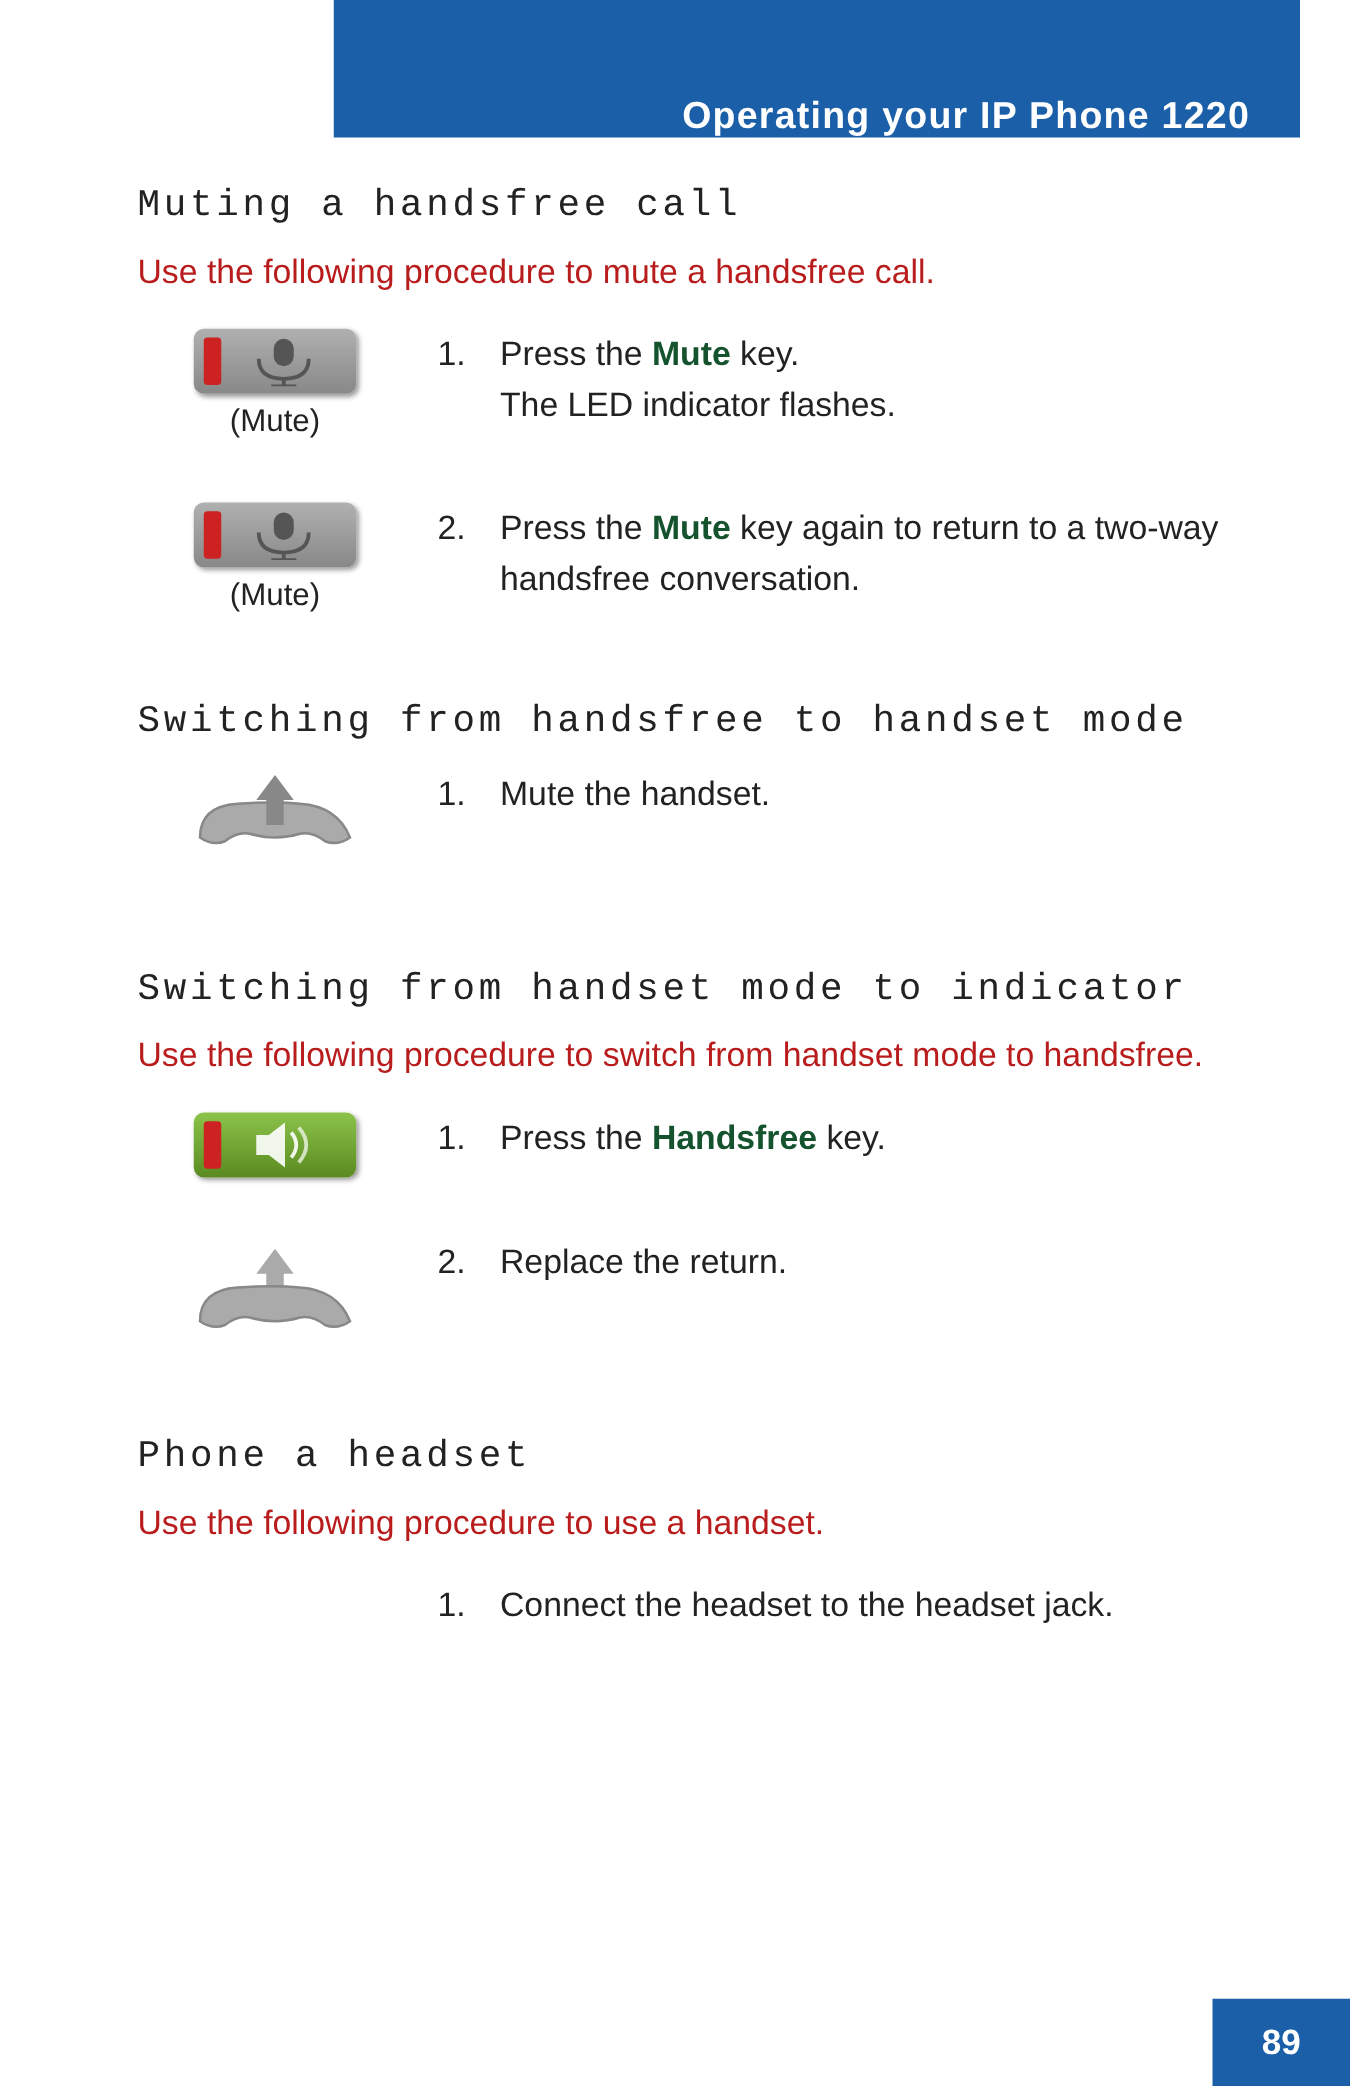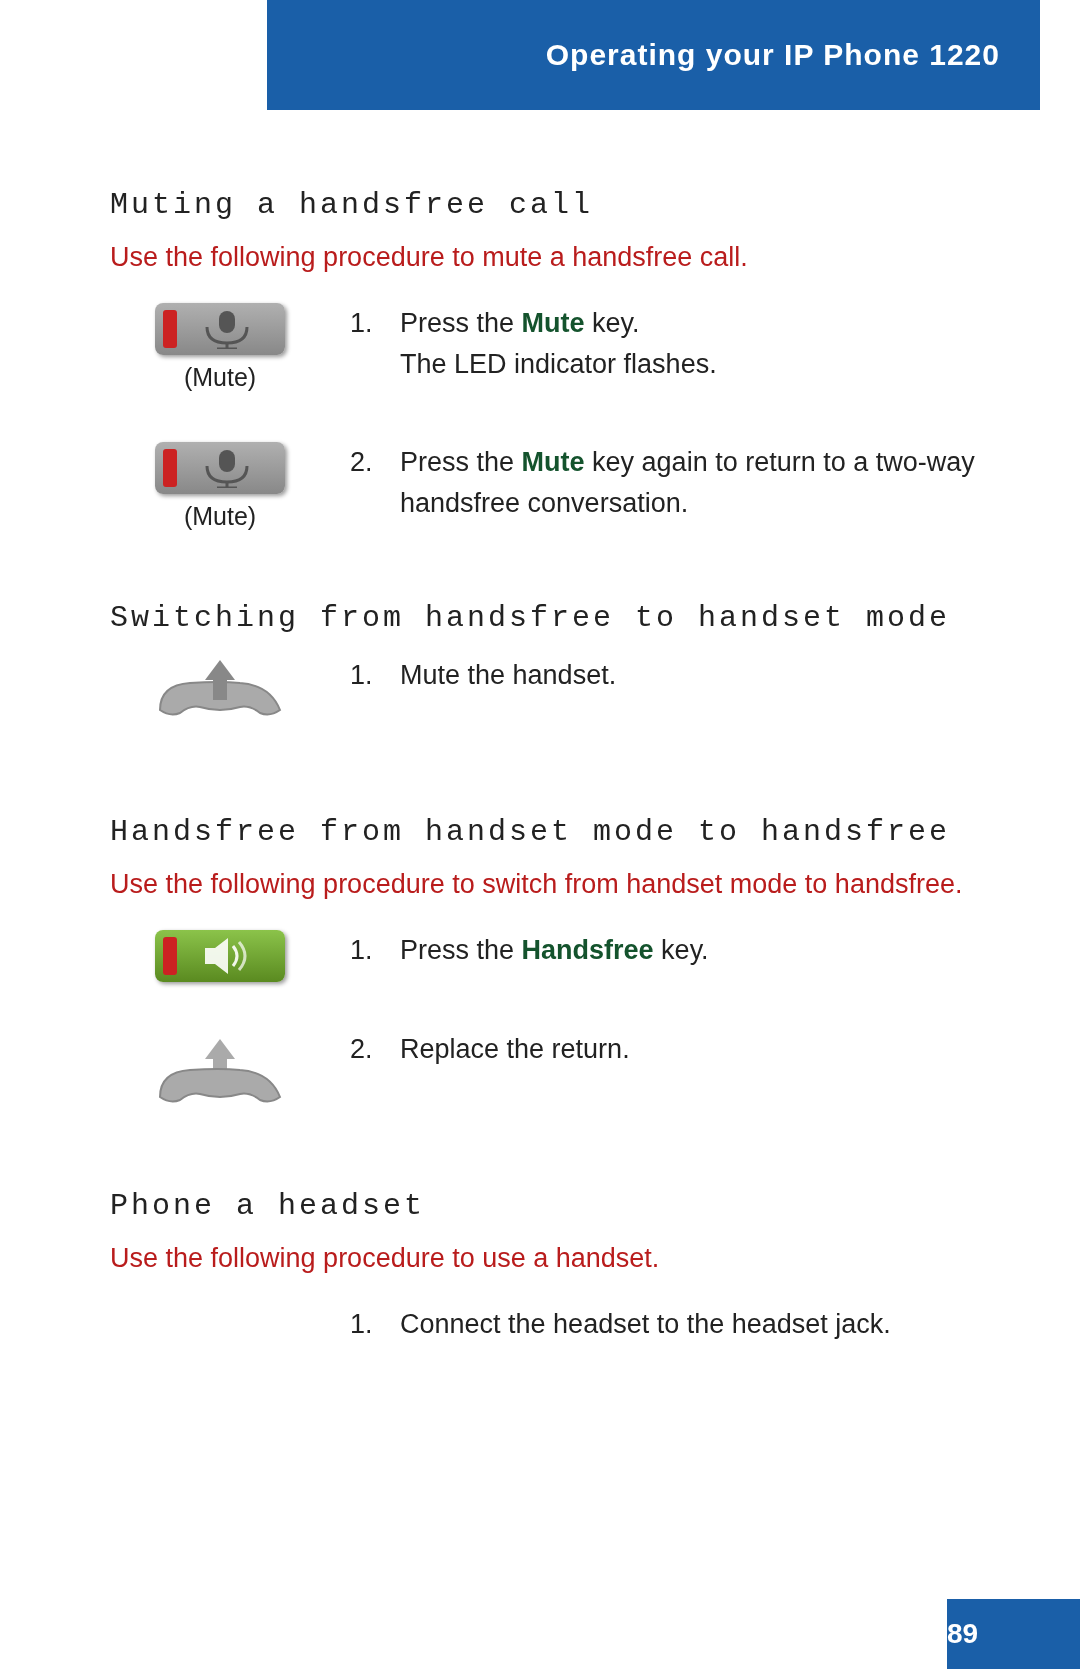--- a/index.html
+++ b/index.html
@@ -17,38 +17,38 @@
       color: #222;
       position: relative;
     }
 
     .header-bar {
       background: #1a5fa8;
       width: 773px;
       height: 110px;
       margin-left: 267px;
       display: flex;
-      align-items: center;
+      align-items: flex-end;
       justify-content: flex-end;
       padding-right: 40px;
     }
 
     .header-title {
       color: #ffffff;
       font-size: 30px;
       font-weight: bold;
       letter-spacing: 1px;
     }
 
     .header-title span {
       font-weight: 900;
     }
 
     .content {
-      padding: 78px 80px 80px 110px;
+      padding: 38px 80px 80px 110px;
     }
 
     .section {
       margin-bottom: 60px;
     }
 
     .section-title {
       font-size: 30px;
       font-family: 'Courier New', Courier, monospace;
       letter-spacing: 3px;
@@ -164,25 +164,26 @@
       flex: 1;
       display: flex;
       align-items: center;
       justify-content: center;
     }
 
     .page-footer {
       position: absolute;
       bottom: 0;
       right: 0;
-      width: 133px;
+      width: 110px;
       height: 70px;
       background: #1a5fa8;
       display: flex;
       align-items: center;
+      justify-content: center;
     }
 
     .page-num {
       color: #ffffff;
       font-size: 28px;
       font-weight: bold;
     }
   </style>
 </head>
 <body>
@@ -271,21 +272,21 @@
       <div class="steps-col">
         <div class="step">
           <span class="step-num">1.</span>
           <span class="step-text">Mute the handset.</span>
         </div>
       </div>
     </div>
   </div>
 
   <div class="section">
-    <div class="section-title">Handsfree from handset mode to handsfree</div>
+    <div class="section-title">Switching from handset mode to indicator</div>
     <div class="section-desc">Use the following procedure to switch from handset mode to handsfree.</div>
 
     <div class="instruction-block">
       <div class="icon-col">
         <div class="handsfree-key">
           <div class="led"></div>
           <div class="speaker-icon">
             <svg width="65" height="40" viewBox="0 0 65 40">
 
               <polygon points="10,12 10,28 20,28 33,38 33,2 20,12" fill="#fff" opacity="0.9"></polygon>

